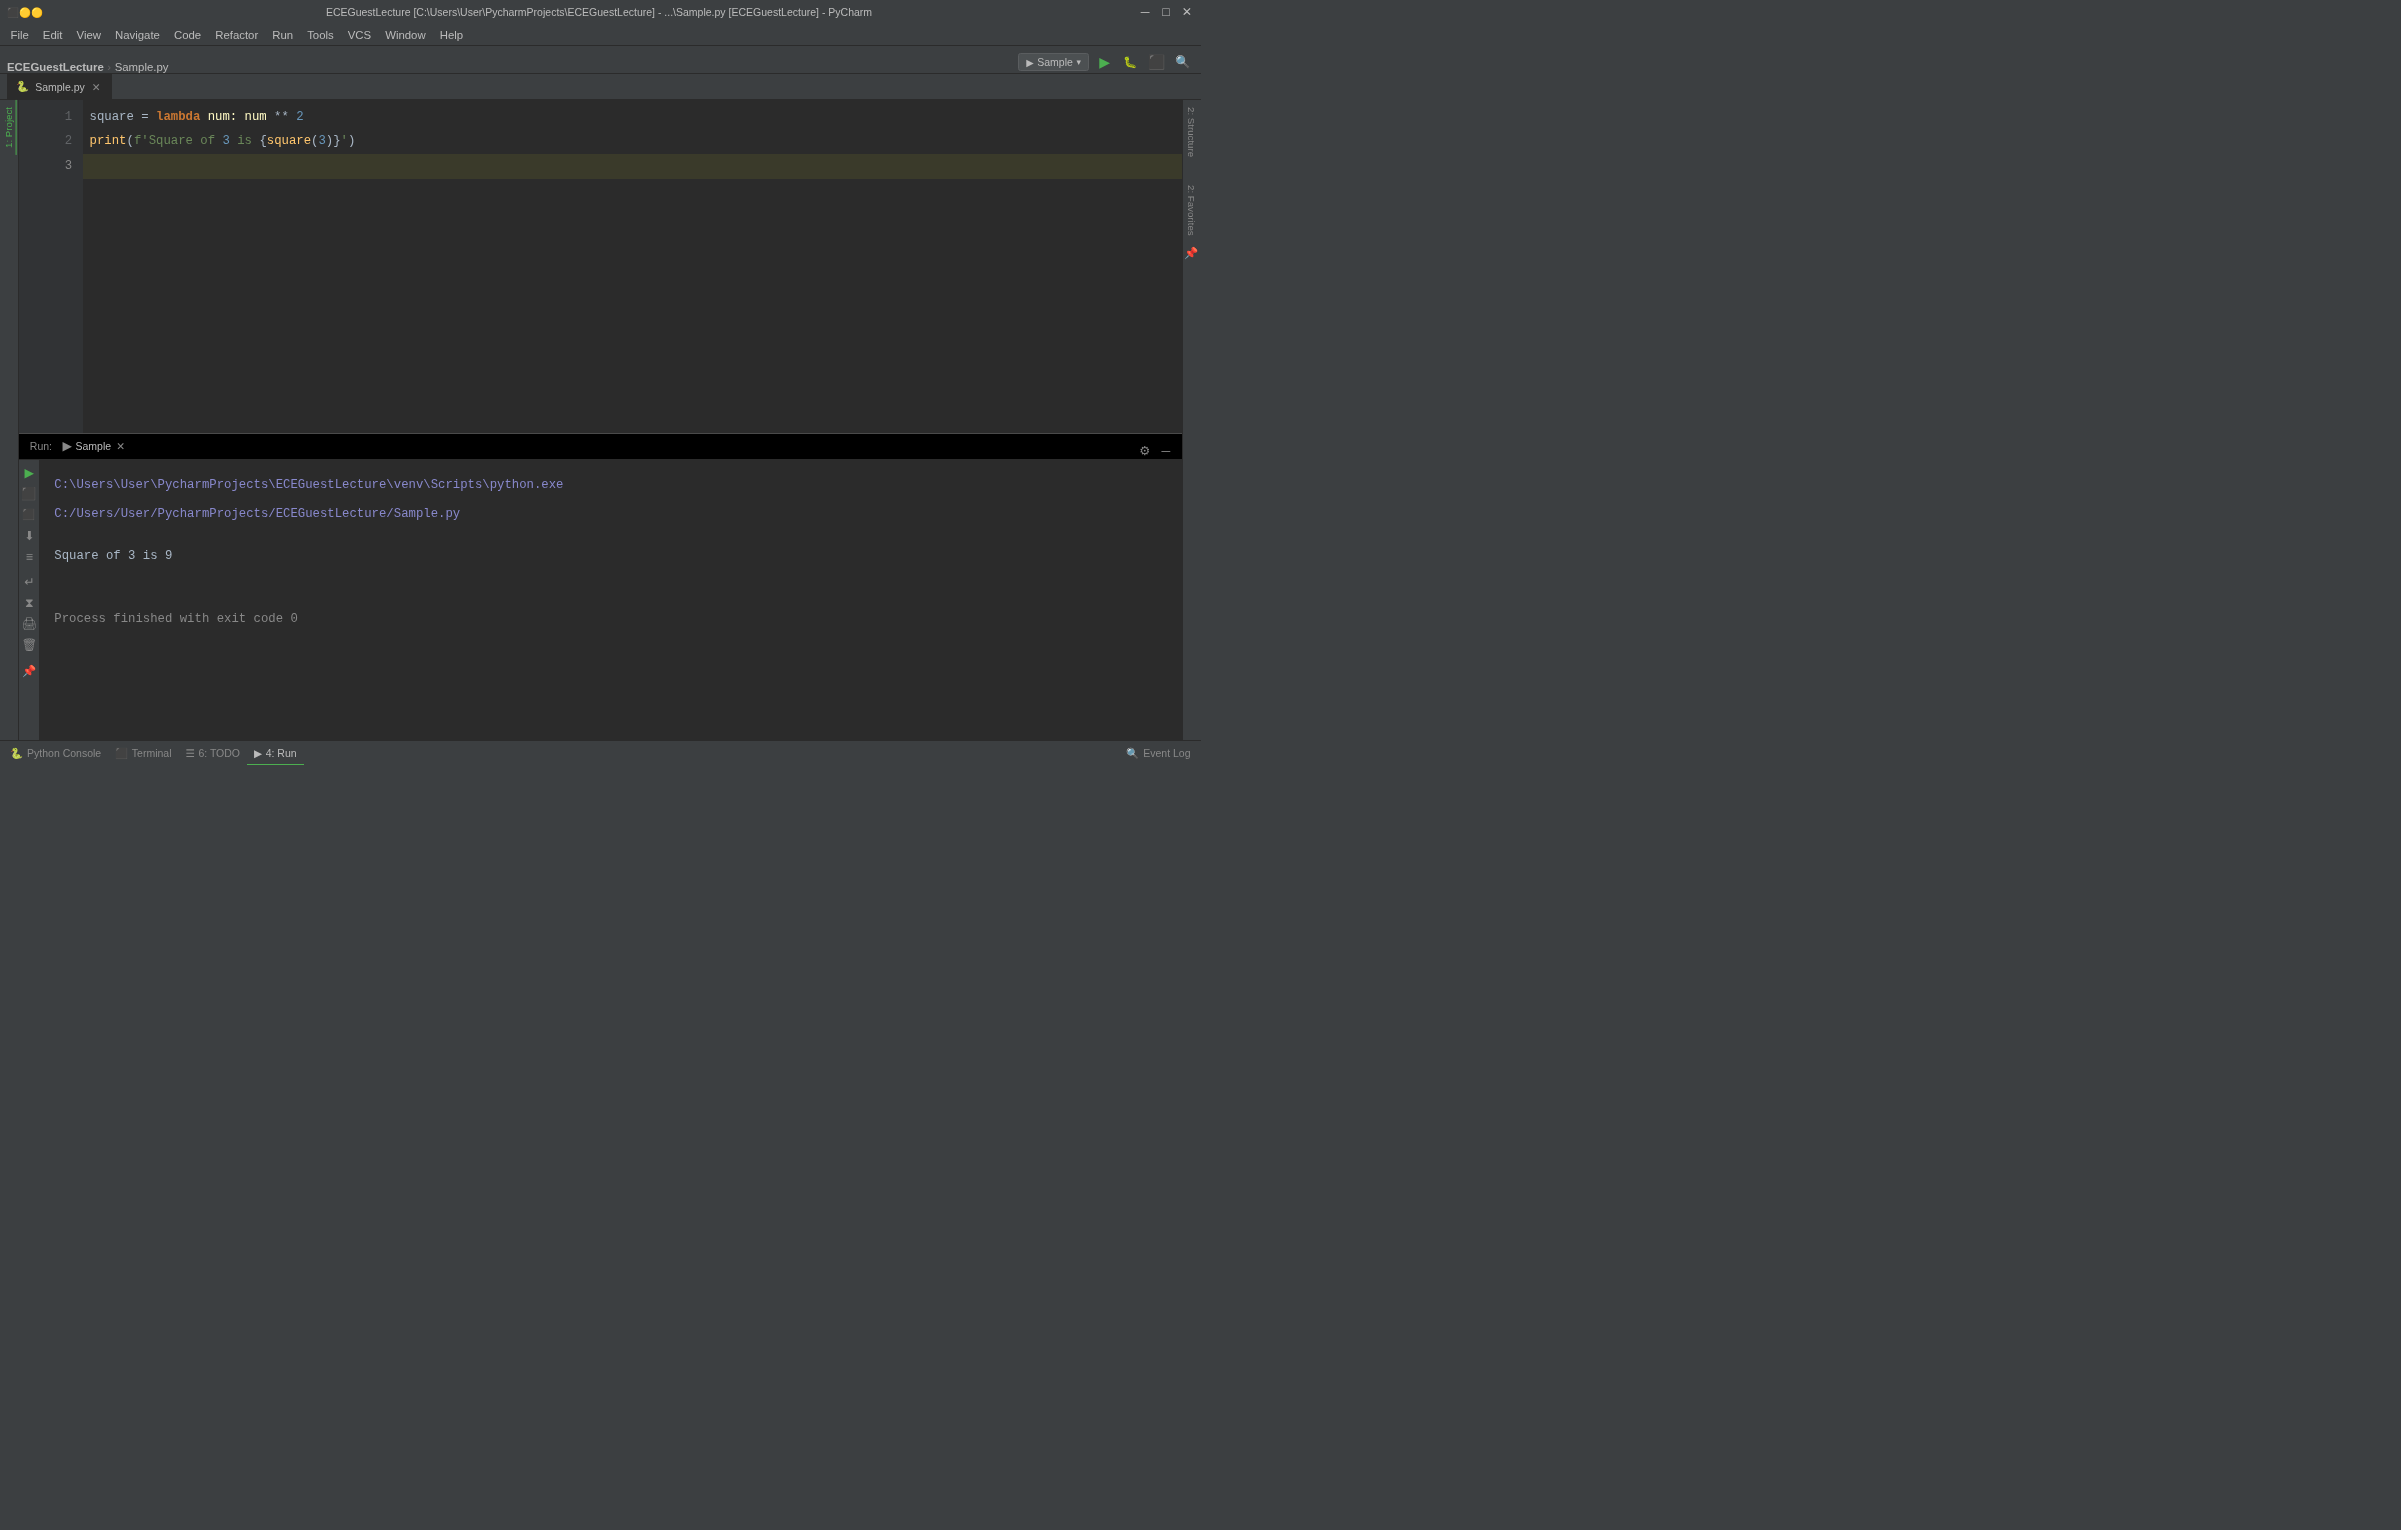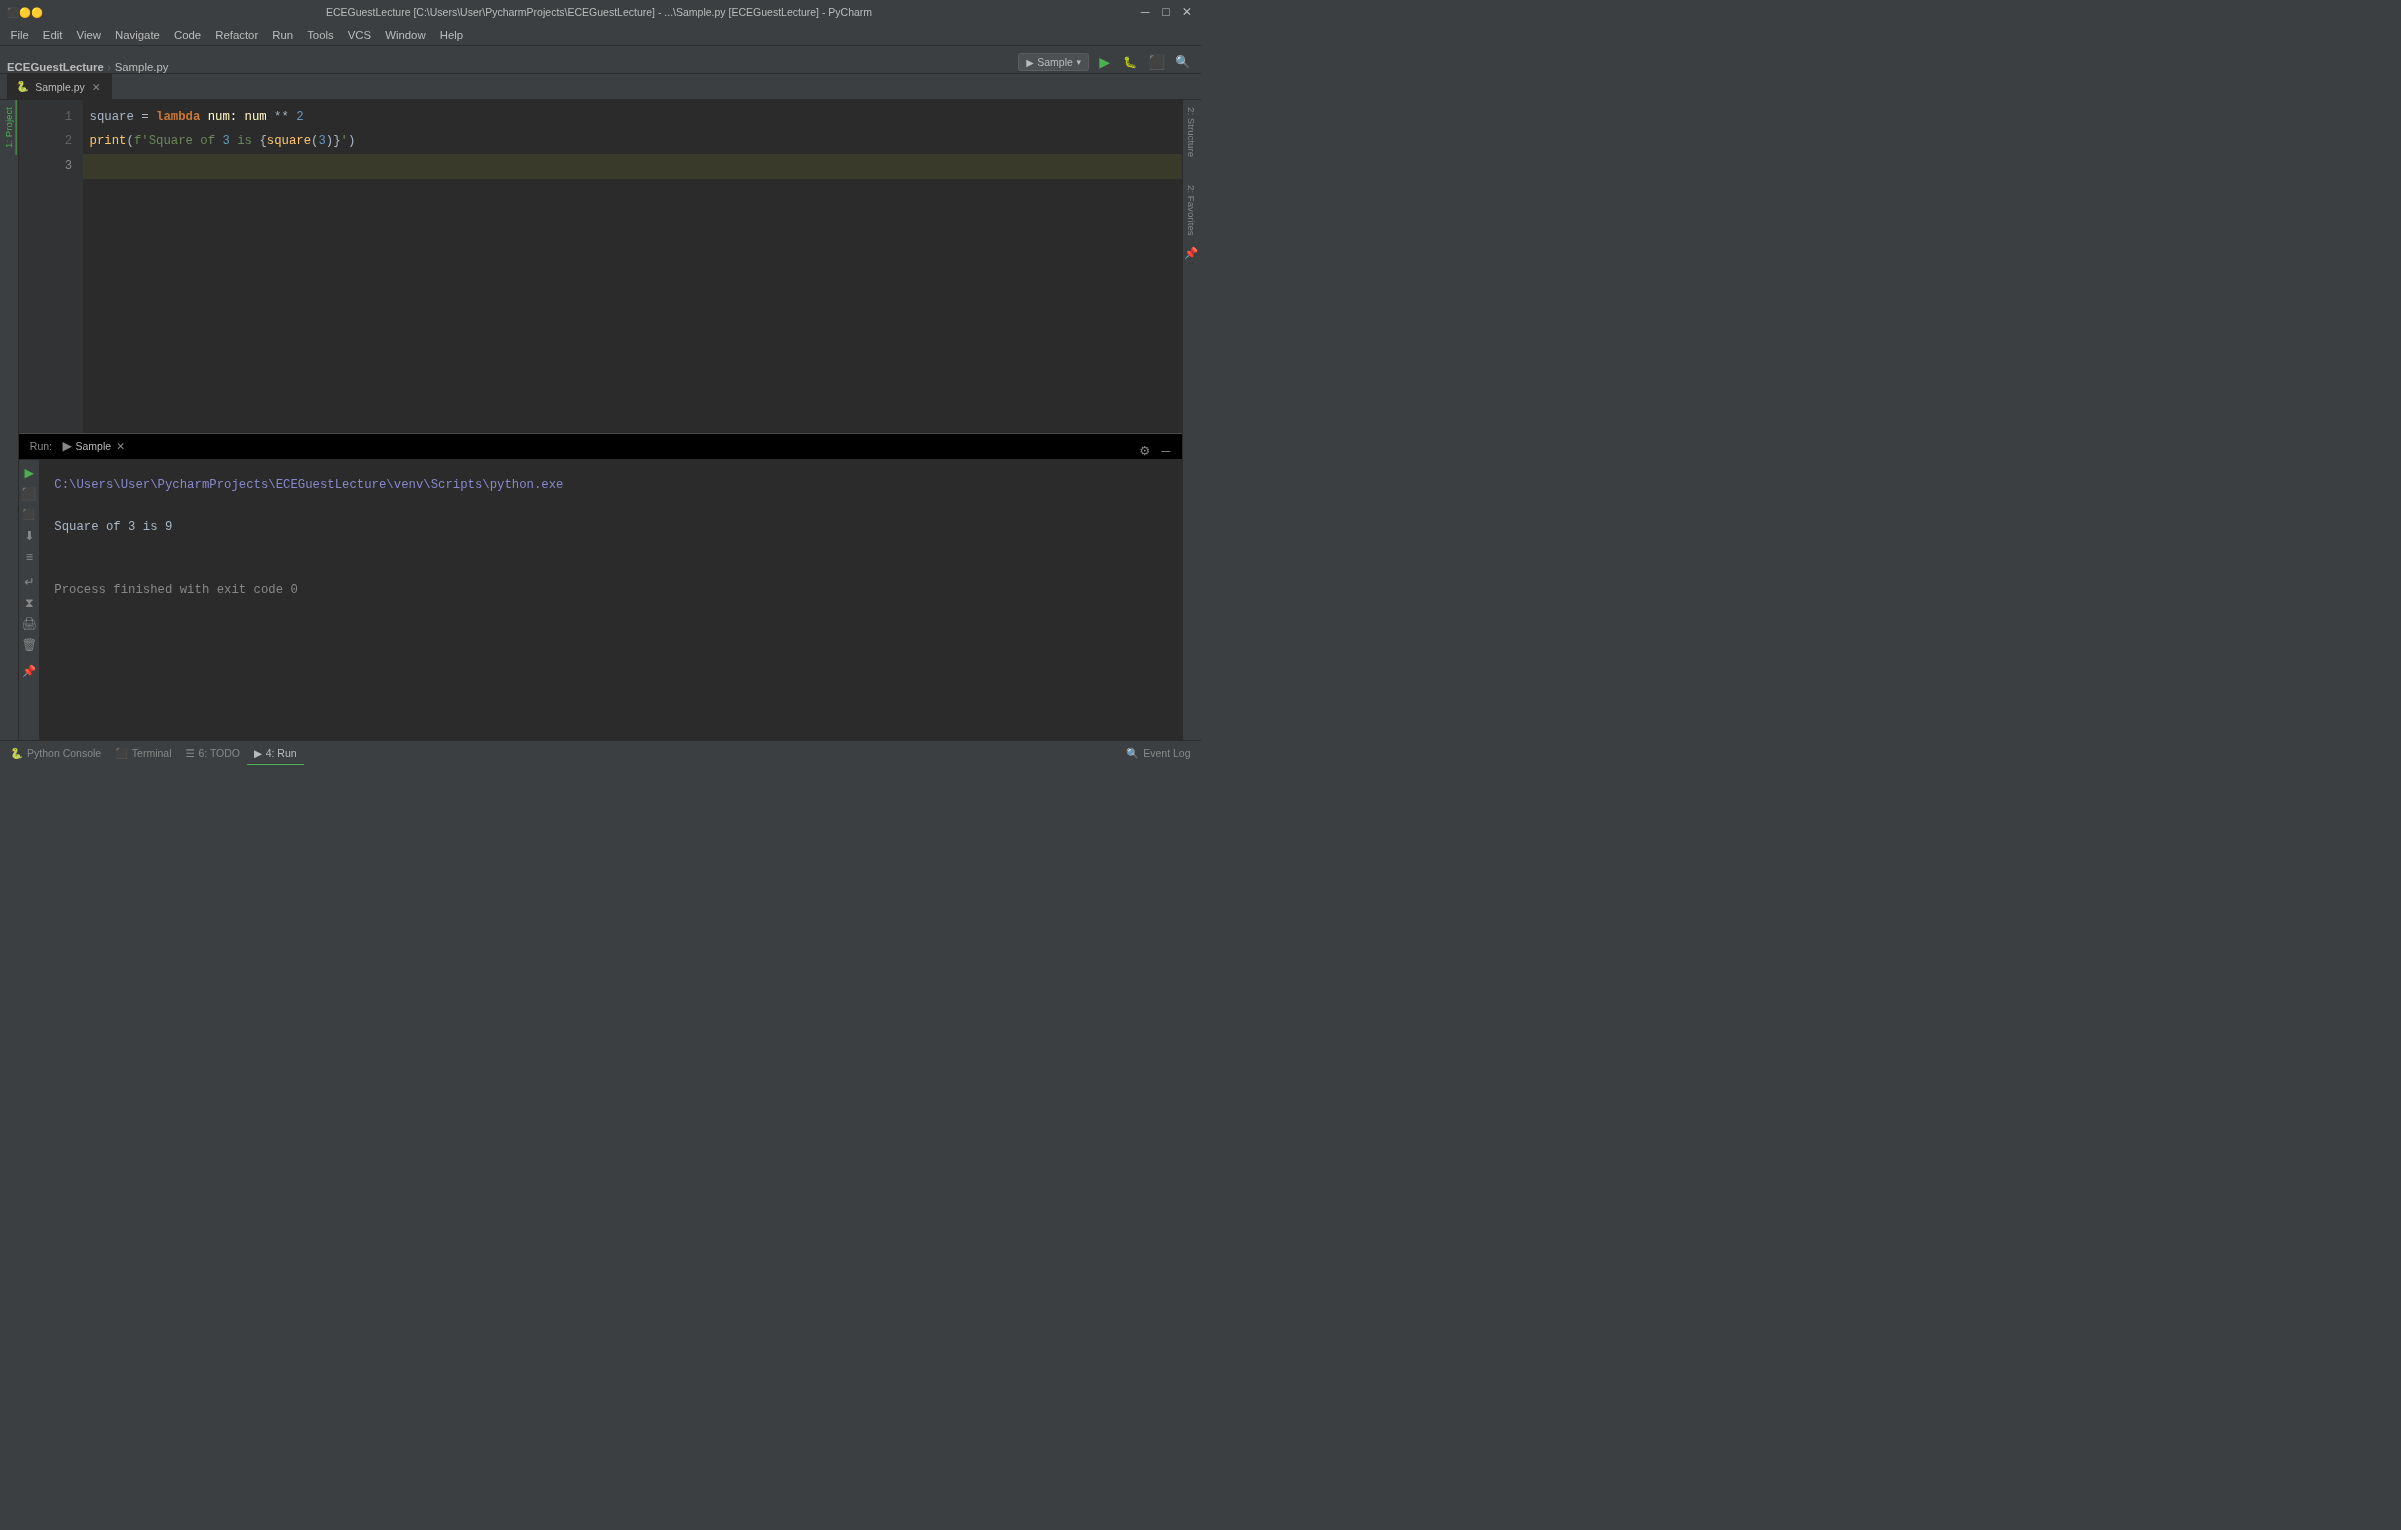--- a/index.html
+++ b/index.html
@@ -419,20 +419,21 @@
           <button class="run-side-btn">≡</button>
           <button class="run-side-btn" style="margin-top:3.5px;">↵</button>
           <button class="run-side-btn">⧗</button>
           <button class="run-side-btn">🖨</button>
           <button class="run-side-btn">🗑</button>
           <div style="margin-top:7px; cursor:pointer;">📌</div>
         </div>
 
         <div class="run-output">
           <div class="run-path">C:\Users\User\PycharmProjects\ECEGuestLecture\venv\Scripts\python.exe</div>
+          <div class="run-path"> C:/Users/User/PycharmProjects/ECEGuestLecture/Sample.py</div>
           <div>&nbsp;</div>
           <div class="run-result">Square of 3 is 9</div>
           <div>&nbsp;</div>
           <div>&nbsp;</div>
           <div class="run-exit">Process finished with exit code 0</div>
         </div>
       </div>
     </div>
   </div>
 

